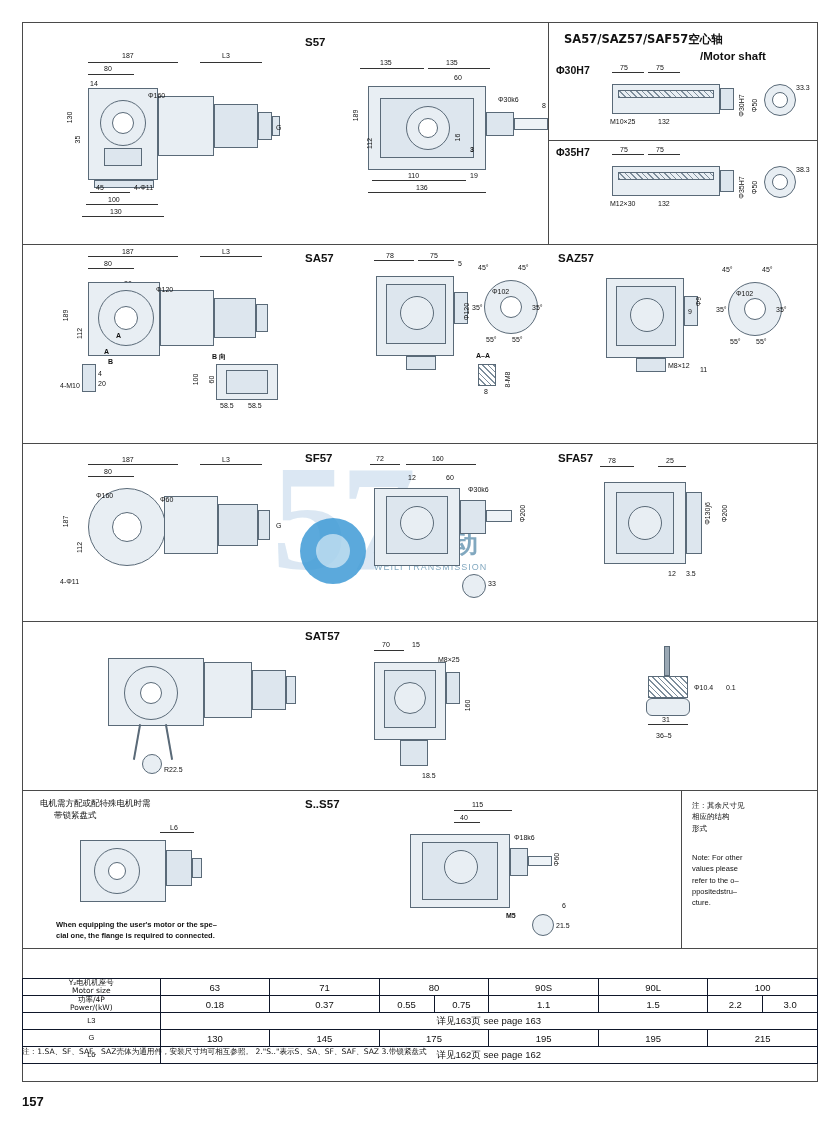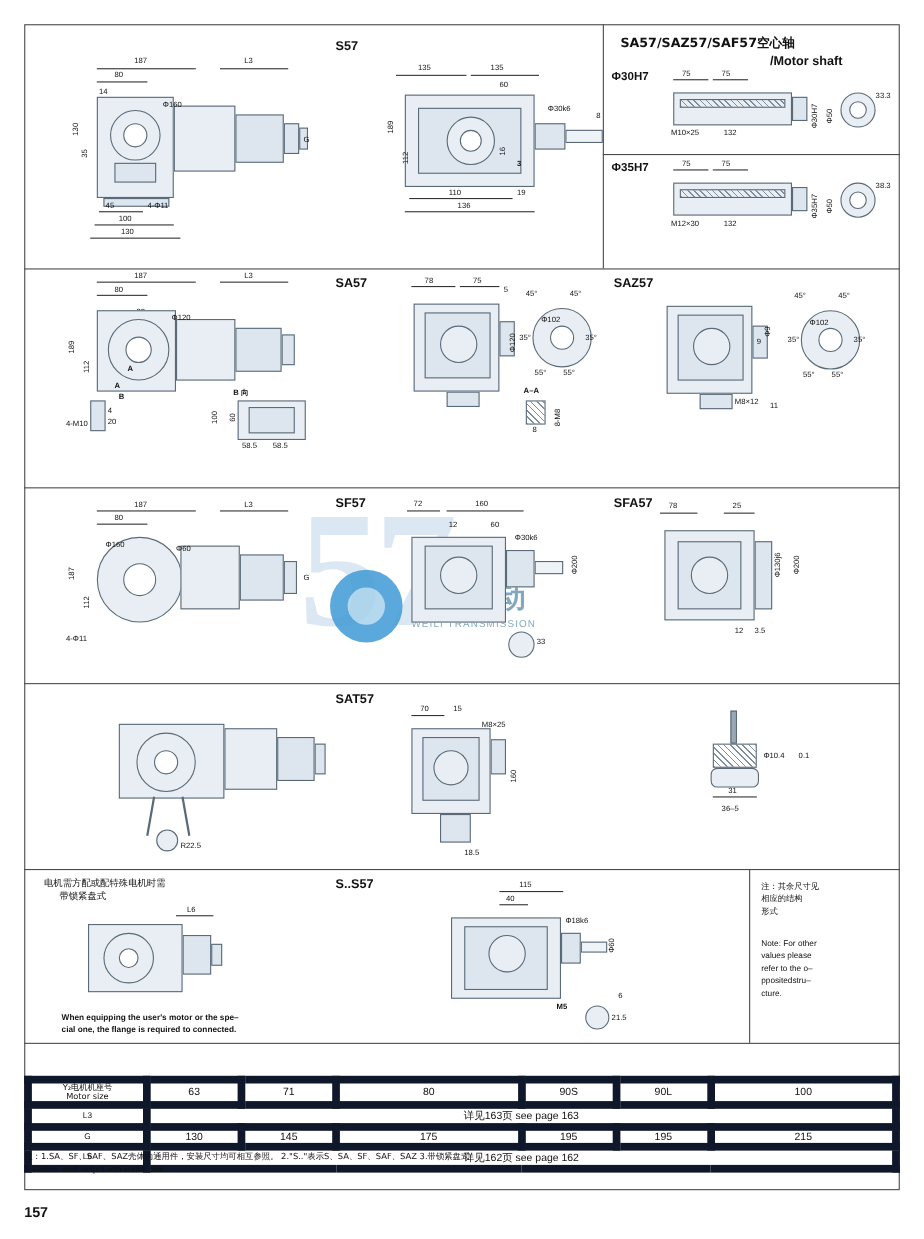--- a/index.html
+++ b/index.html
@@ -102,21 +102,21 @@
   }
   .line { position:absolute; background:#5a6a78; }
 
   
   table.spec {
     position:absolute; left:22px; top:978px; width:796px;
     border-collapse: collapse;
     font-size: 9.5px;
   }
   table.spec td {
-    border:7px solid #0f172a;
+    border:1px solid #0f172a;
     text-align:center;
     padding:0 2px;
     height: 17px;
     color:#111;
     margin-left:12px;
   }
   td.rowhead {
     text-align:left; padding-left:4px; font-size:7.5px; line-height:1.05;
   }
   td.lft { text-align:left; padding-left:6px; }
@@ -516,20 +516,34 @@
       <td class="rowhead cn" style="width:108px;">
         <div>Y₂电机机座号</div>
         <div>Motor size</div>
       </td>
       <td style="width:86px;">63</td>
       <td style="width:86px;">71</td>
       <td colspan="2">80</td>
       <td style="width:86px;">90S</td>
       <td style="width:86px;">90L</td>
       <td colspan="2" class="lft">100</td>
+    </tr>
+    <tr>
+      <td class="rowhead cn">
+        <div>功率/4P</div>
+        <div>Power/(kW)</div>
+      </td>
+      <td>0.18</td>
+      <td>0.37</td>
+      <td style="width:43px;">0.55</td>
+      <td style="width:43px;">0.75</td>
+      <td>1.1</td>
+      <td>1.5</td>
+      <td style="width:43px;">2.2</td>
+      <td style="width:43px;">3.0</td>
     </tr>
     <tr>
       <td class="rowhead" style="text-align:center;">L3</td>
       <td colspan="8" class="lft">详见163页   see page 163</td>
     </tr>
     <tr>
       <td class="rowhead" style="text-align:center;">G</td>
       <td>130</td>
       <td>145</td>
       <td colspan="2">175</td>
@@ -539,17 +553,16 @@
     </tr>
     <tr>
       <td class="rowhead" style="text-align:center;">L6</td>
       <td colspan="8" class="lft">详见162页   see page 162</td>
     </tr>
   </tbody>
     </table>
 
   <div class="notes">
     <div class="cn">注：1.SA、SF、SAF、SAZ壳体为通用件，安装尺寸均可相互参照。 2."S.."表示S、SA、SF、SAF、SAZ 3.带锁紧盘式</div>
-    <div>3. Hollow shaft output with shrink disk.</div>
   </div>
 
   <div class="pageno">157</div>
 </div>
 
 </body></html>

